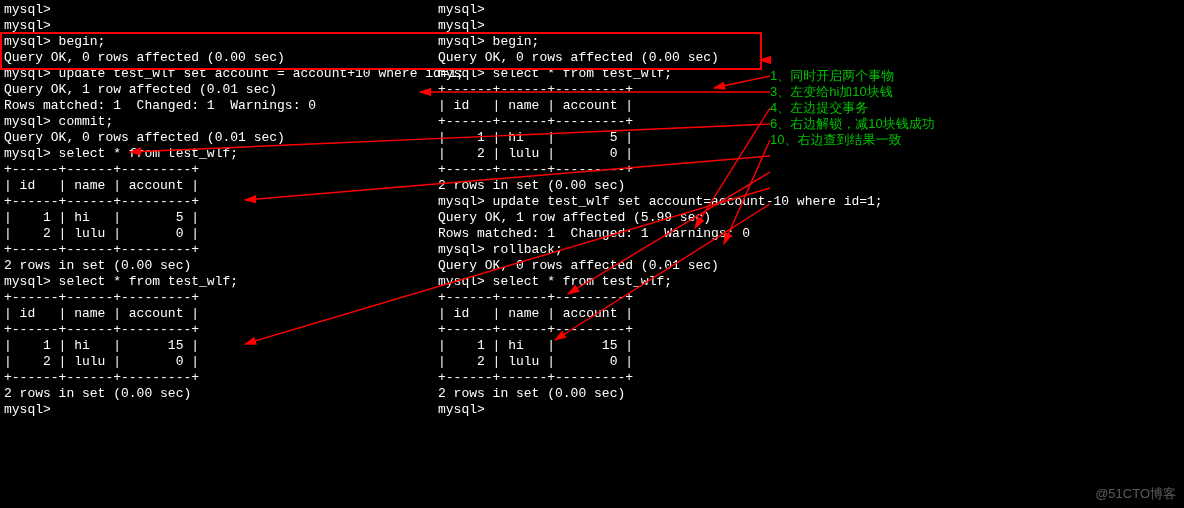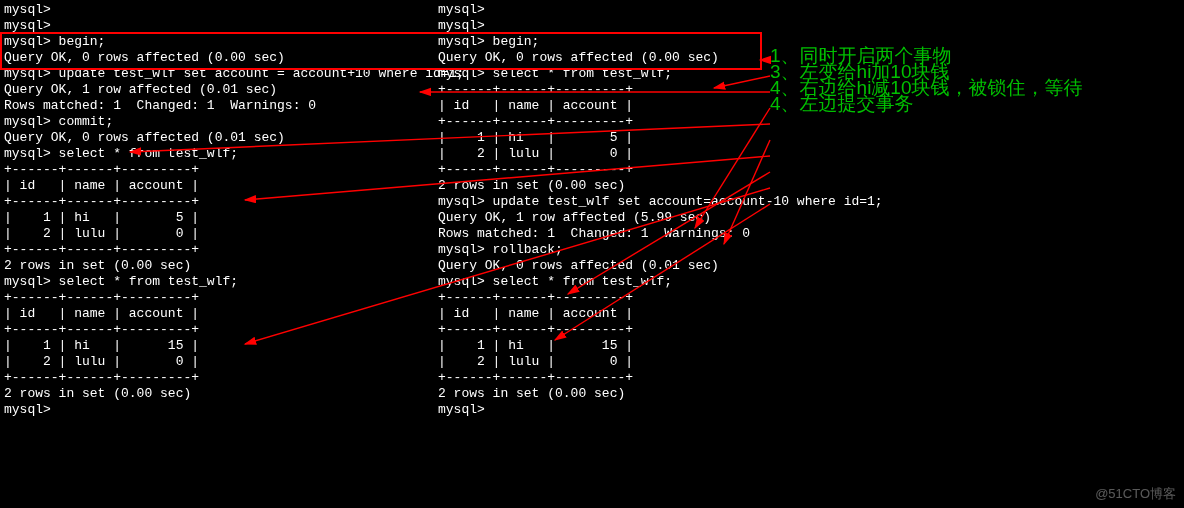--- a/index.html
+++ b/index.html
@@ -18,25 +18,25 @@
   .pane {
     position: absolute;
     top: 0;
     padding: 2px 4px;
     white-space: pre;
   }
   #left-pane { left: 0; width: 430px; }
   #right-pane { left: 434px; width: 430px; }
   .annotations {
     position: absolute;
-    top: 48px;
+    top: 68px;
     left: 770px;
     color: #00c000;
     font-family: "Microsoft YaHei", "SimSun", sans-serif;
-    font-size: 19px;
+    font-size: 13px;
     line-height: 16px;
     white-space: nowrap;
   }
   .annotations div { height: 16px; }
   svg.arrows {
     position: absolute;
     top: 0; left: 0;
     width: 1184px;
     height: 508px;
     pointer-events: none;
@@ -80,17 +80,18 @@
     <line x1="770" y1="156" x2="245" y2="200"></line>
     <line x1="770" y1="172" x2="568" y2="294"></line>
     <line x1="770" y1="188" x2="245" y2="344"></line>
     <line x1="770" y1="204" x2="555" y2="340"></line>
   </g>
 </svg>
 
 <div class="annotations">
   <div>1、同时开启两个事物</div>
   <div>3、左变给hi加10块钱</div>
-  <div>4、右边给hi减10块钱，被锁住，等待</div>
   <div>4、左边提交事务</div>
+  <div>6、右边解锁，减10块钱成功</div>
+  <div>10、右边查到结果一致</div>
 </div>
 
 <div class="watermark">@51CTO博客</div>
 
 </body></html>

